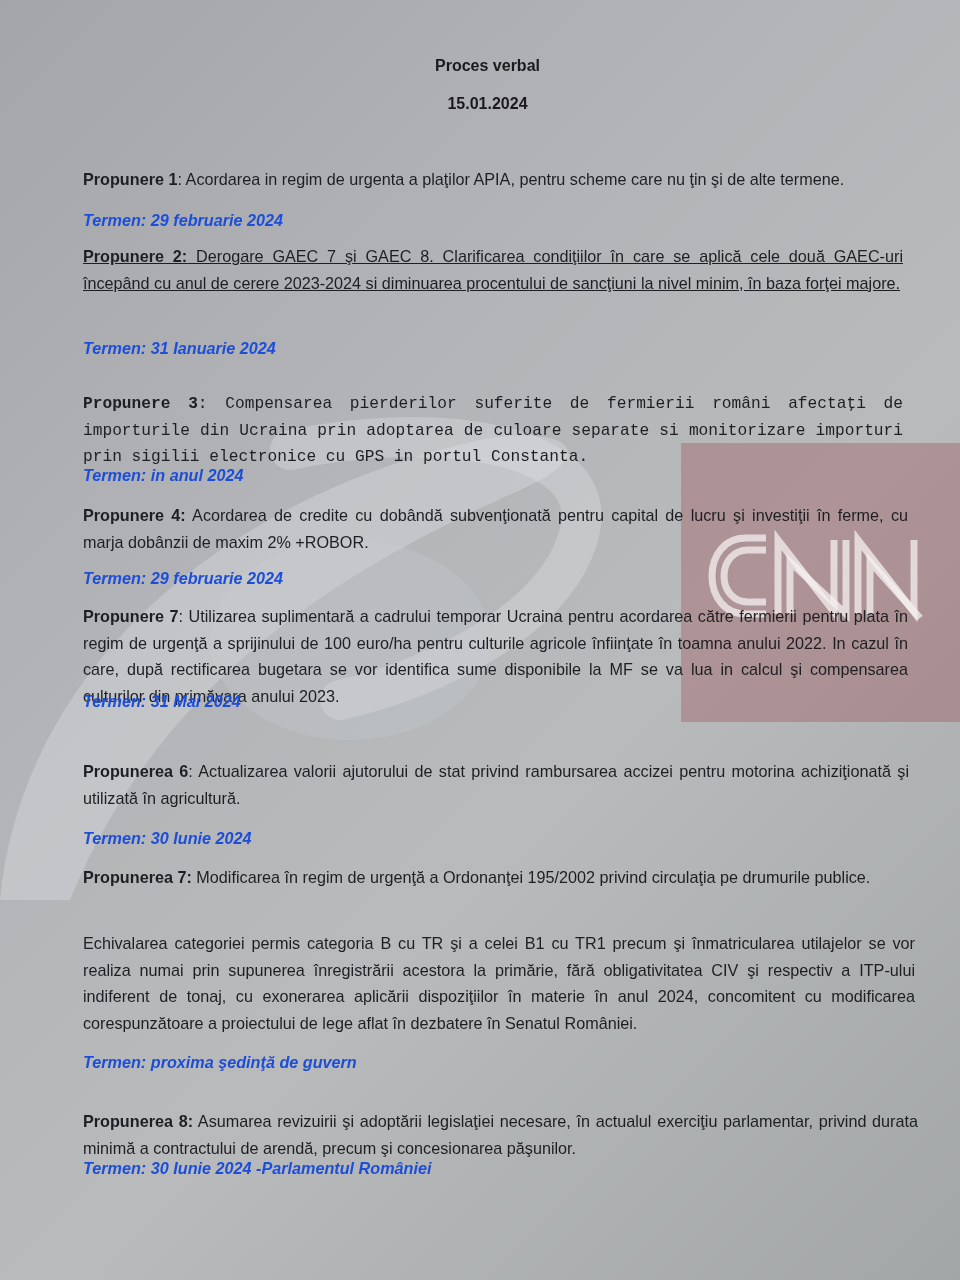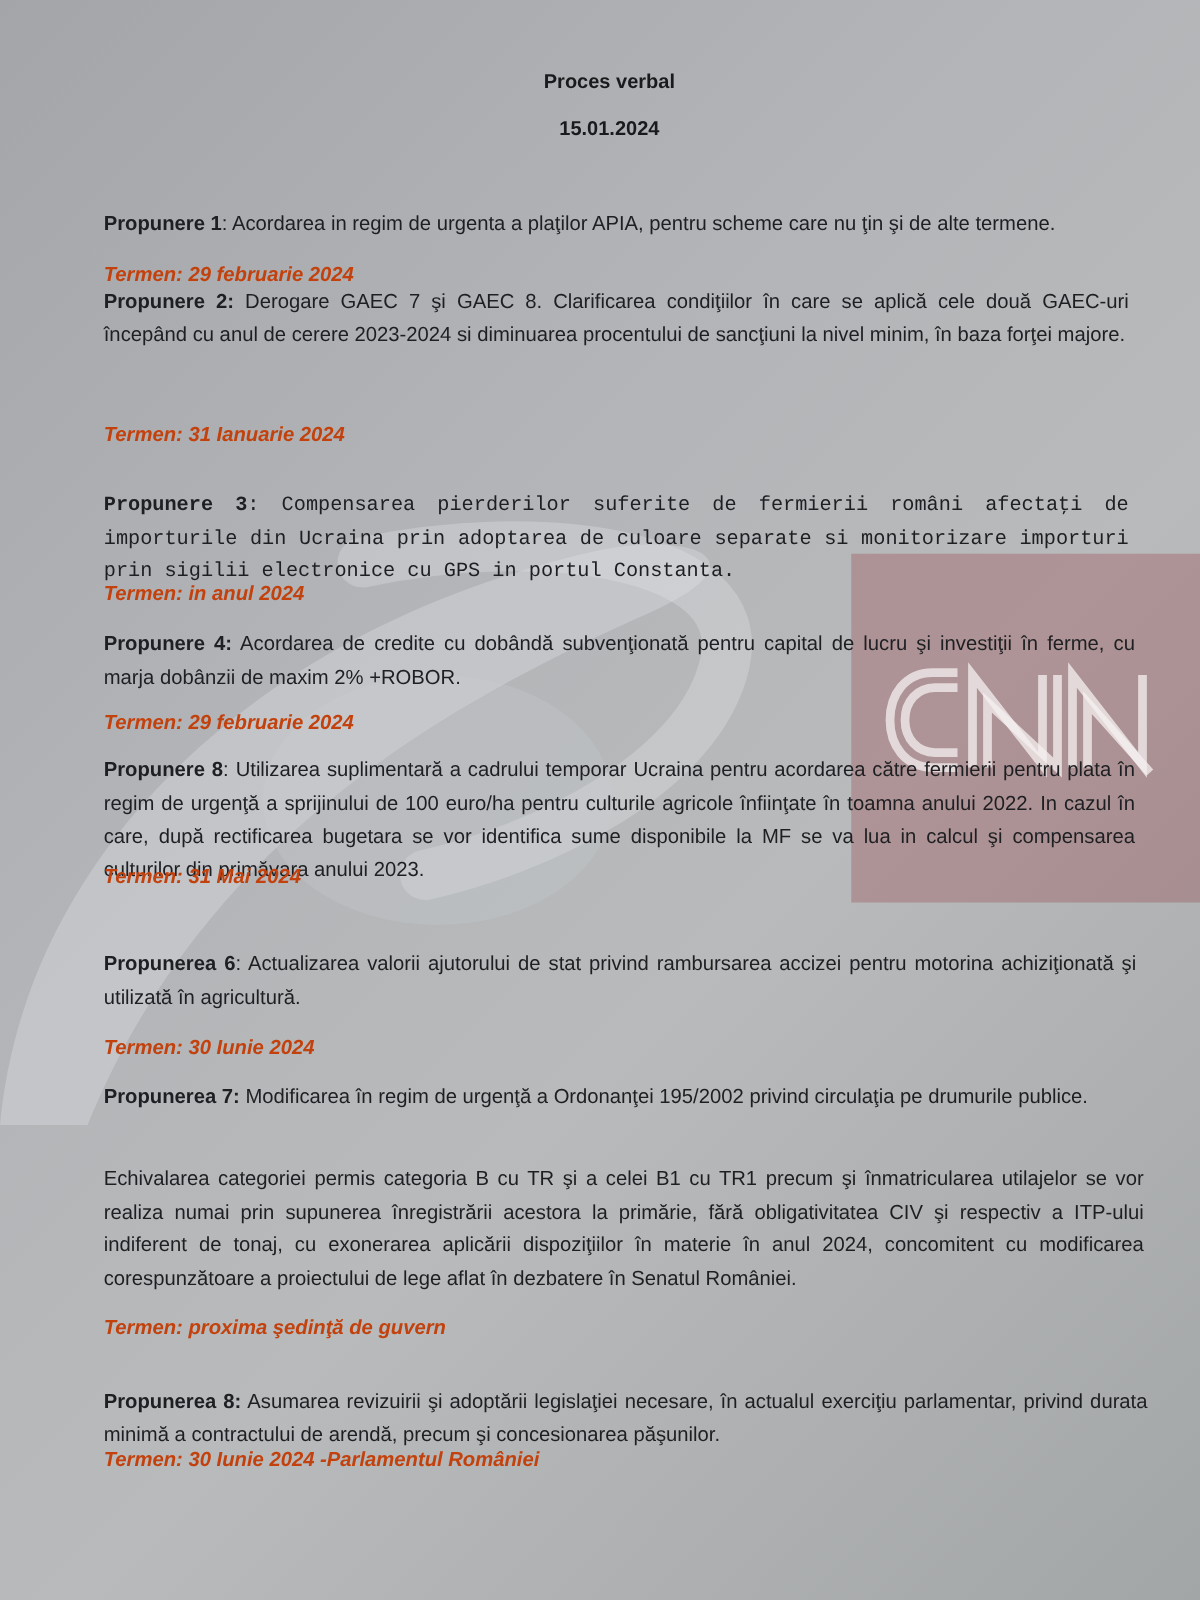--- a/index.html
+++ b/index.html
@@ -80,21 +80,21 @@
       color: #1e1f22;
       text-align: justify;
     }
     .block .lbl { font-weight: bold; }
     .term {
       position: absolute;
       left: 83px;
       font-size: 16.2px;
       font-weight: bold;
       font-style: italic;
-      color: #c2410c;
+      color: #1d4ed8;
       white-space: nowrap;
     }
     .last-line { text-align-last: left; }
   </style>
 </head>
 <body>
 
 <div class="page">
 
   <svg class="swoosh" viewBox="0 0 700 560">
@@ -117,40 +117,40 @@
 
   <div class="title" style="top:57px;">Proces verbal</div>
   <div class="title" style="top:95px;">15.01.2024</div>
 
   <div class="block" style="top:166px; width:830px; text-align:left;">
     <span class="lbl">Propunere 1</span><span>:</span>
     <span>Acordarea in regim de urgenta a plaţilor APIA,  pentru scheme care nu ţin şi de alte termene.</span>
   </div>
   <div class="term" style="top:211px;">Termen: 29 februarie 2024</div>
 
-  <div class="block last-line" style="top:228px;">
+  <div class="block last-line" style="top:243px;text-decoration:underline;">
     <span class="lbl">Propunere 2:</span>
     <span>Derogare GAEC 7 şi GAEC 8. Clarificarea condiţiilor în care se aplică cele două GAEC-uri începând cu anul de cerere 2023-2024 si diminuarea procentului de sancţiuni la nivel minim, în baza forţei majore.</span>
   </div>
   <div class="term" style="top:339px;">Termen: 31 Ianuarie 2024</div>
 
   <div class="block last-line" style="top:391px;font-family:Liberation Mono, monospace;">
     <span class="lbl">Propunere 3</span><span>:</span>
     <span>Compensarea pierderilor suferite de fermierii români afectaţi de importurile din Ucraina prin adoptarea de culoare separate si monitorizare importuri prin sigilii electronice cu GPS in portul Constanta.</span>
   </div>
   <div class="term" style="top:466px;">Termen: in anul 2024</div>
 
   <div class="block last-line" style="top:502px; width:825px;">
     <span class="lbl">Propunere 4:</span>
     <span>Acordarea de credite cu dobândă subvenţionată pentru capital de lucru şi investiţii în ferme, cu marja dobânzii de maxim 2% +ROBOR.</span>
   </div>
   <div class="term" style="top:569px;">Termen: 29  februarie 2024</div>
 
   <div class="block last-line" style="top:603px; width:825px;">
-    <span class="lbl">Propunere 8</span><span>:</span>
+    <span class="lbl">Propunere 7</span><span>:</span>
     <span>Utilizarea suplimentară a cadrului temporar Ucraina pentru acordarea către fermierii pentru plata în regim de urgenţă a sprijinului de 100 euro/ha pentru culturile agricole înfiinţate în toamna anului 2022.  In cazul în care, după rectificarea bugetara se vor identifica sume disponibile la MF se va lua in calcul şi compensarea culturilor din primăvara anului 2023.</span>
   </div>
   <div class="term" style="top:692px;font-style:italic;">Termen: 31 Mai 2024</div>
 
   <div class="block last-line" style="top:758px; width:826px;">
     <span class="lbl">Propunerea  6</span><span>:</span>
     <span>Actualizarea valorii ajutorului de stat privind rambursarea accizei pentru motorina achiziţionată şi utilizată în agricultură.</span>
   </div>
   <div class="term" style="top:829px;">Termen: 30 Iunie 2024</div>
 

